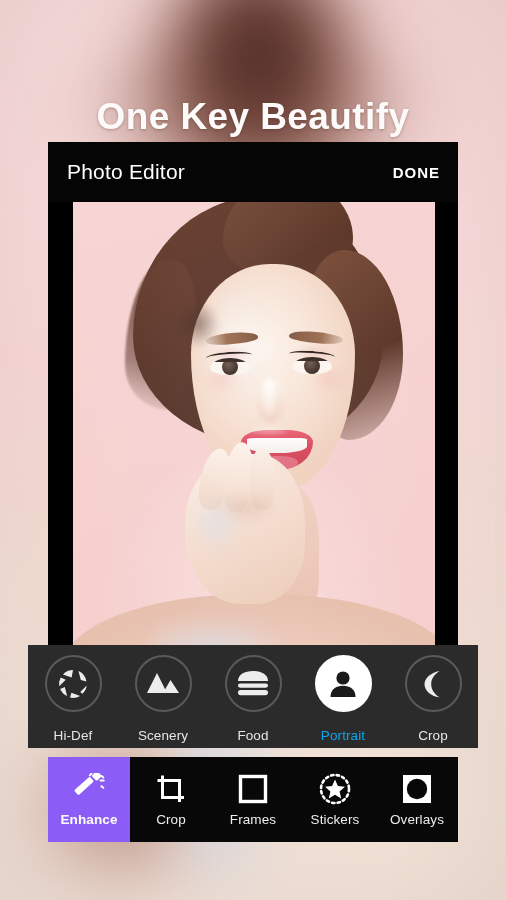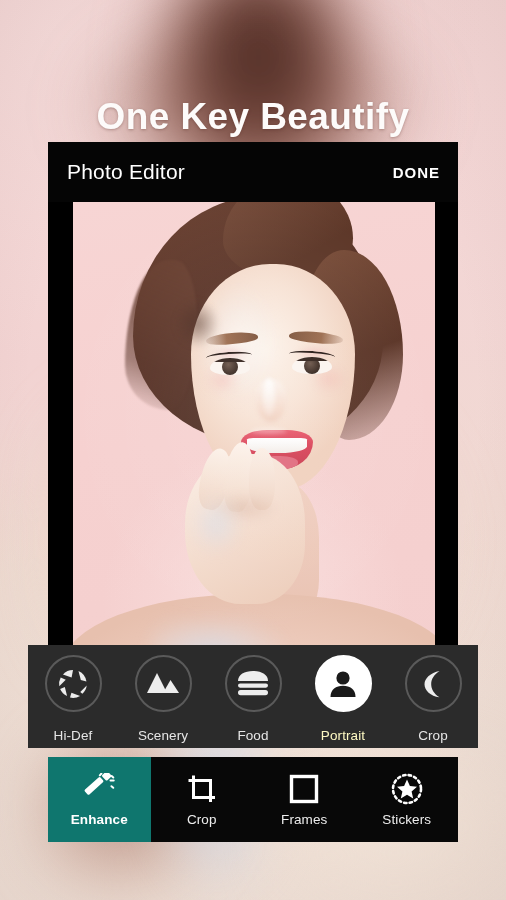--- a/index.html
+++ b/index.html
@@ -332,39 +332,39 @@
   .filter.active .f-circle {
     background:#ffffff;
     border-color:#ffffff;
   }
   .f-label {
     margin-top:16px;
     color:#e6e6e6;
     font-size:13.5px;
     letter-spacing:0.1px;
   }
-  .filter.active .f-label { color:#fef9c3; }
+  .filter.active .f-label { color:#0ea5e9; }
 
   
   #tabs {
     position:absolute;
     left:0; top:615px;
     width:410px; height:85px;
     background:#080808;
     display:flex;
     z-index:6;
   }
   .tab {
     flex:1;
     display:flex; flex-direction:column;
     align-items:center; justify-content:center;
     gap:6px;
     cursor:pointer;
   }
-  .tab.active { background:#0f766e; }
+  .tab.active { background:#8b5cf6; }
   .t-icon {
     width:36px; height:34px;
     display:flex; align-items:center; justify-content:center;
   }
   .t-label {
     color:#ededed;
     font-size:13.5px;
     letter-spacing:0.1px;
   }
   .tab.active .t-label { color:#ffffff; font-weight:bold; }
@@ -545,16 +545,25 @@
     <div class="tab">
       <div class="t-icon">
         <svg width="32" height="32" viewBox="0 0 32 32">
           <circle cx="16" cy="16" r="14" fill="none" stroke="#ffffff" stroke-width="2.6" stroke-dasharray="2.4 3.2" stroke-linecap="round"></circle>
           <path d="M16 6.5 L18.9 13.1 L26 13.8 L20.6 18.5 L22.2 25.4 L16 21.8 L9.8 25.4 L11.4 18.5 L6 13.8 L13.1 13.1 Z" fill="#ffffff"></path>
         </svg>
       </div>
       <div class="t-label">Stickers</div>
     </div>
 
+    <div class="tab">
+      <div class="t-icon">
+        <svg width="30" height="30" viewBox="0 0 30 30">
+          <rect x="1" y="1" width="28" height="28" fill="#ffffff"></rect>
+          <circle cx="15" cy="15" r="10.2" fill="#080808"></circle>
+        </svg>
+      </div>
+      <div class="t-label">Overlays</div>
+    </div>
 
   </div>
 
 </div>
 
 </body></html>

